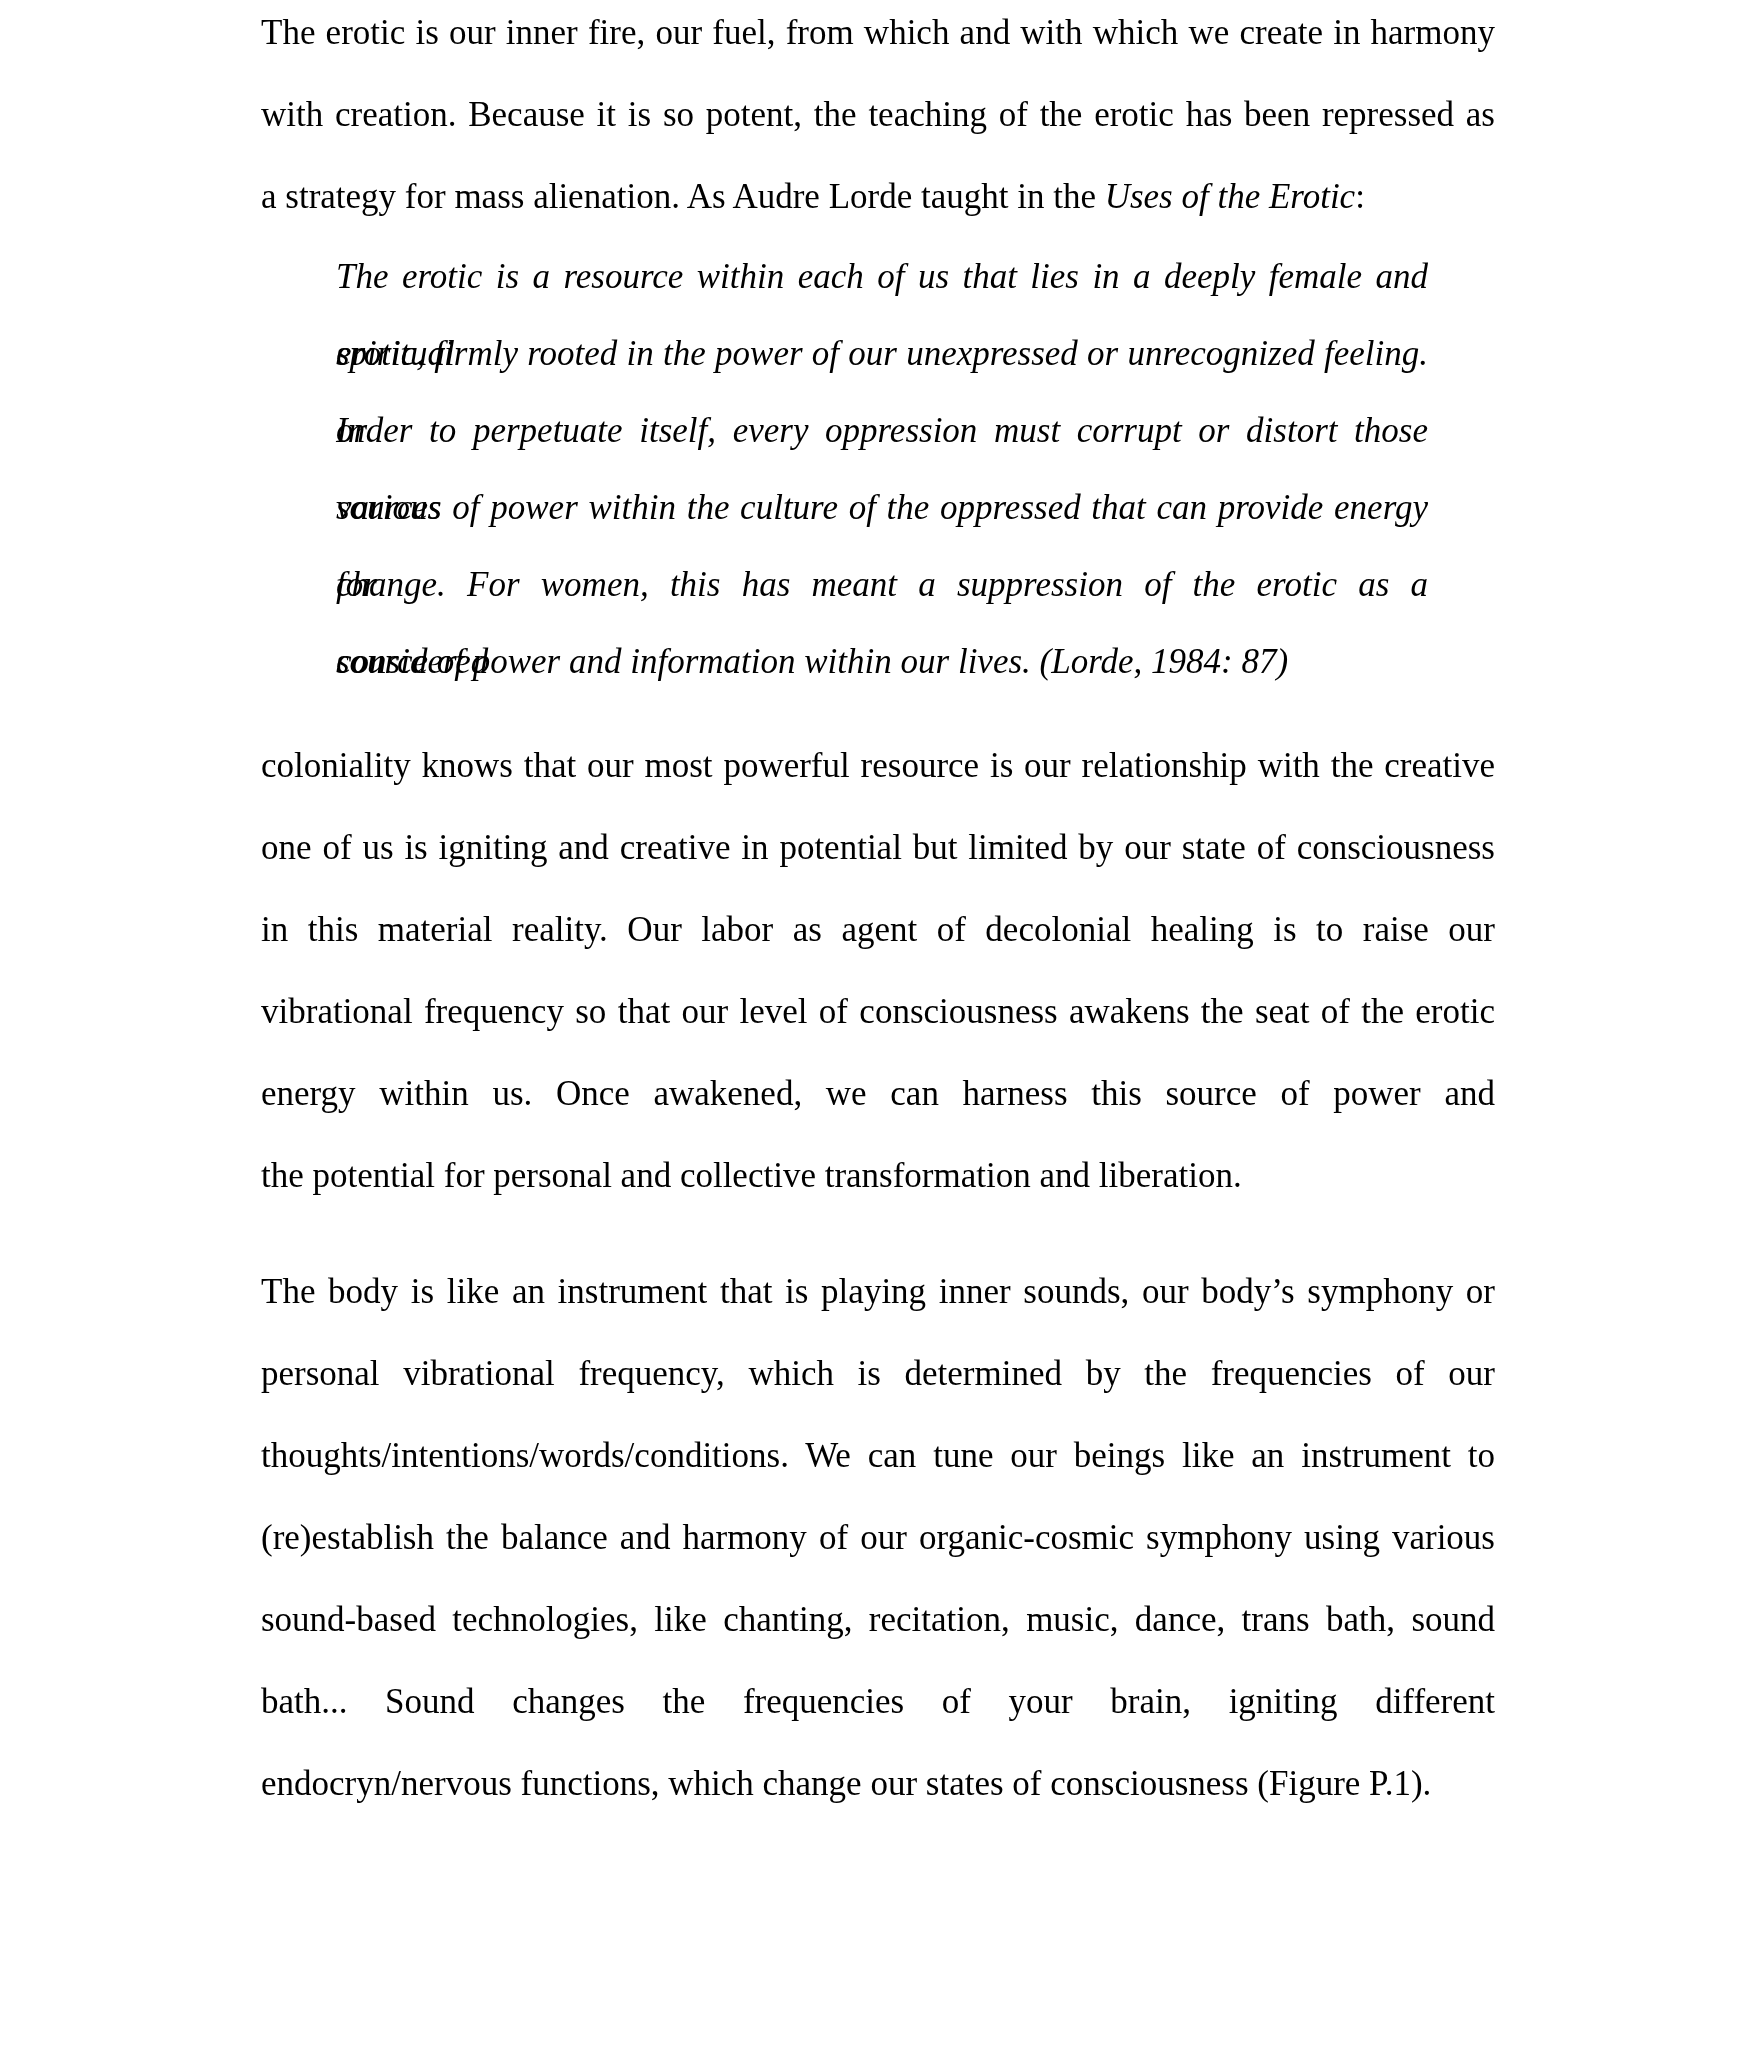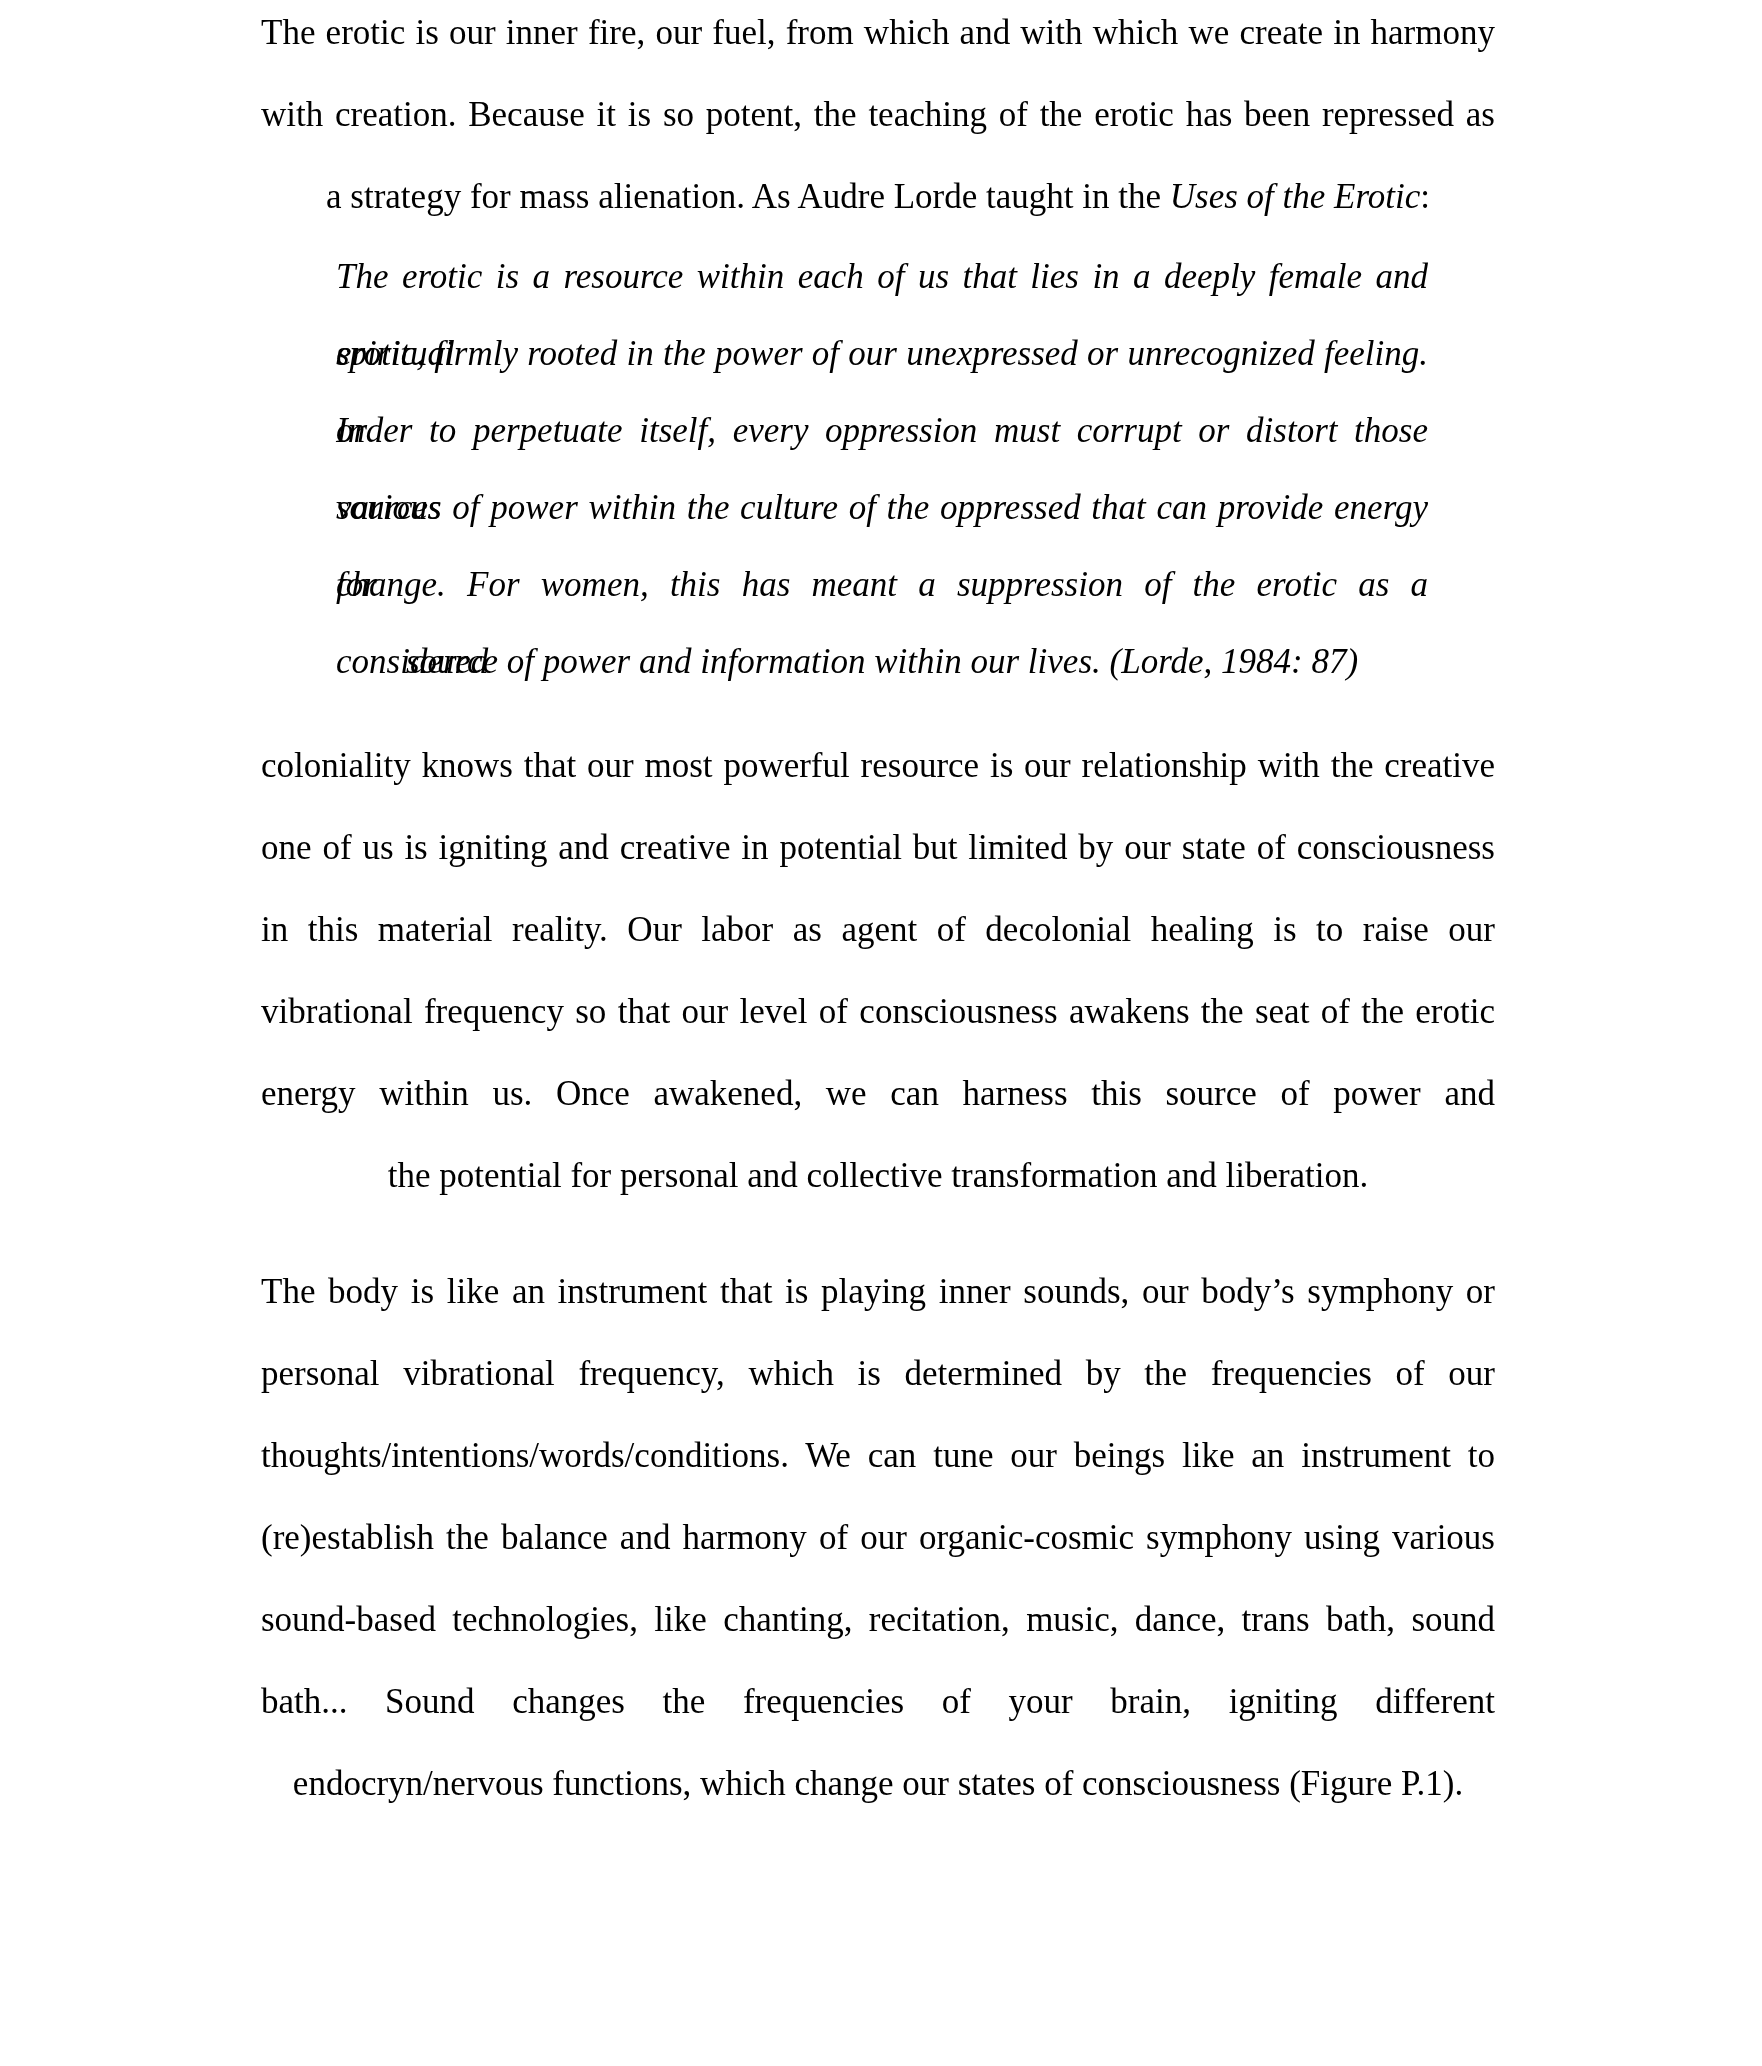--- a/index.html
+++ b/index.html
@@ -27,21 +27,21 @@
     white-space: normal;
   }
   
   .j { text-align: justify; }
   .j::after {
     content: "";
     display: inline-block;
     width: 100%;
     height: 0;
   }
-  .end { text-align: center; }
+  .end { text-align: left; }
   .quote {
     margin-left: 75px;
     margin-right: 67px;
     line-height: 77px;
   }
   .quote .line { height: 77px; font-style: italic; }
   .p2 { margin-top: 25px; }
   .p3 { margin-top: 34px; }
   .italic { font-style: italic; }
 </style>

